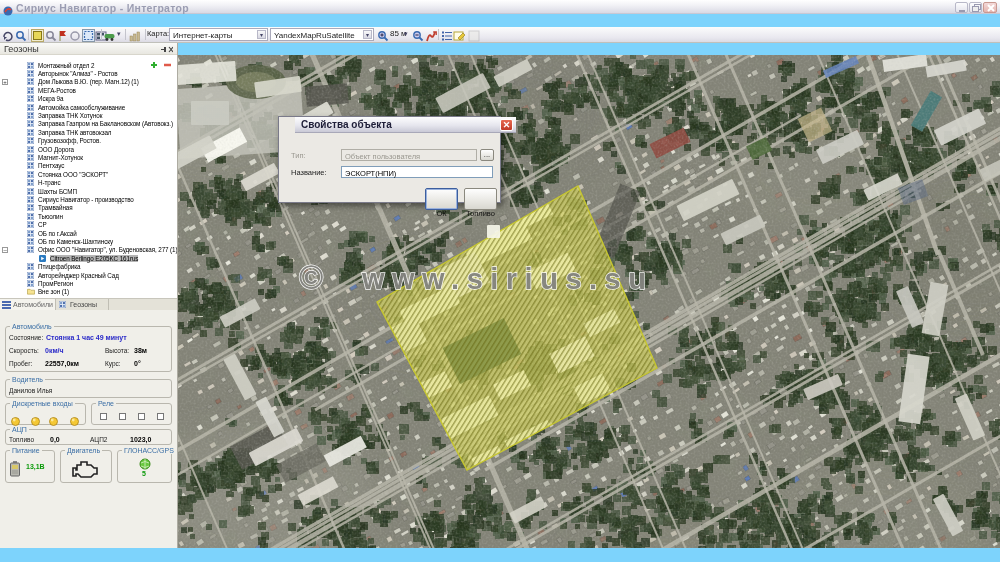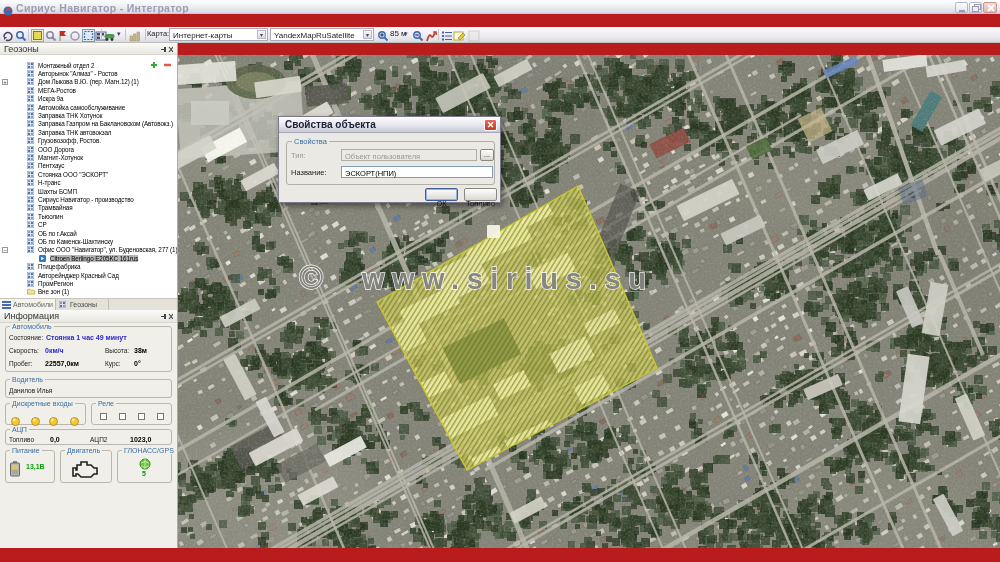--- a/index.html
+++ b/index.html
@@ -1,15 +1,15 @@
 <!DOCTYPE html>
 <html><head><meta charset="utf-8"><style>
 * { margin:0; padding:0; box-sizing:border-box; }
 html,body { width:1000px; height:562px; overflow:hidden; font-family:"Liberation Sans", sans-serif; }
-#app { position:relative; width:1000px; height:562px; background:#b91c1c; }
+#app { position:relative; width:1000px; height:562px; background:#7dd3fc; }
 .abs { position:absolute; }
 
 
 #title { left:0; top:0; width:1000px; height:14px; background:linear-gradient(#ffffff,#f2f2f6 40%,#d9d9e4); border-bottom:1px solid #c8c8d4; }
 #title .txt { position:absolute; left:16px; top:1.5px; font-size:10.5px; font-weight:bold; color:#9b9db2; letter-spacing:0.3px; }
 #title .appicon { position:absolute; left:3px; top:2px; }
 .winbtn { position:absolute; top:2px; width:13px; height:11px; border:1px solid #b8b8c8; border-radius:2px; background:linear-gradient(#fdfdfe,#e3e3ec); }
 #btnmin { left:955px; } #btnmax { left:969px; }
 #btnclose { left:983px; width:14px; background:linear-gradient(#f3d9d9,#e4b4ae); border-color:#c89890; }
 .winbtn svg { position:absolute; left:1px; top:0; }
@@ -57,30 +57,30 @@
 #tabrow .ri { position:absolute; right:14px; top:1px; font-size:8px; color:#333; }
 #map { left:178px; top:55px; width:822px; height:493px; overflow:hidden; }
 
 
 #status { left:0; top:548px; width:1000px; height:14px; background:#eceae3; border-top:1px solid #fff; font-size:8.5px; color:#222; }
 #status .ic { position:absolute; left:7px; top:3px; width:9px; height:8px; }
 #status .t { position:absolute; left:28px; top:2px; }
 
 
 #dlg { left:278px; top:116px; width:223px; height:87px; background:#ebe9e4; border:1px solid #7a7a8a; box-shadow:2px 3px 6px rgba(0,0,0,0.45); }
-#dlg-title { position:absolute; left:0px; top:0px; width:221px; height:16px; background:linear-gradient(#fdfdfe,#e6e6ee 55%,#c9c9d6); border-bottom:1px solid #a8a8b8; }
+#dlg-title { position:absolute; left:16px; top:0px; width:221px; height:16px; background:linear-gradient(#fdfdfe,#e6e6ee 55%,#c9c9d6); border-bottom:1px solid #a8a8b8; }
 #dlg-title .t { position:absolute; left:6px; top:2px; font-size:10px; font-weight:bold; color:#20203a; }
 #dlg-x { position:absolute; right:3px; top:2px; width:13px; height:12px; background:linear-gradient(#e86a52,#c03a28); border:1px solid #fff; border-radius:2px; color:#fff; font-size:9px; font-weight:bold; text-align:center; line-height:11px; }
 #dlg .grp2 { position:absolute; left:7px; top:24px; width:209px; height:44px; border:1px solid #b0aea6; border-radius:3px; }
 #dlg .grp2 .glbl { position:absolute; left:5px; top:-5px; background:#ebe9e4; color:#3a6ea5; font-size:7.5px; padding:0 2px; }
 .dlbl { position:absolute; font-size:7.5px; color:#222; }
 .dlbl.dis { color:#9a9890; }
 .dinput { position:absolute; height:12px; border:1px solid #7f9db9; background:#fff; font-size:7.5px; color:#000; padding:1.5px 0 0 3px; }
 .dinput.dis { background:#ebe9e4; color:#9a9890; border-color:#b0aea6; }
-.dbtn { position:absolute; width:33px; height:13px; background:linear-gradient(#fefefe,#e8e7e2 60%,#d8d7d0); border:1px solid #8a887e; border-radius:2px; font-size:7.5px; color:#111; text-align:center; padding-top:10px; }
+.dbtn { position:absolute; width:33px; height:13px; background:linear-gradient(#fefefe,#e8e7e2 60%,#d8d7d0); border:1px solid #8a887e; border-radius:2px; font-size:7.5px; color:#111; text-align:center; padding-top:20px; }
 .dbtn.focus { border-color:#3c5e9e; box-shadow:inset 0 0 0 1px #9ab2dd; }
 </style></head>
 <body>
 <div id="app">
 
 <div id="title" class="abs">
   <span class="appicon"><svg width="10" height="10" viewBox="0 0 10 10">
           <circle cx="5" cy="5" r="4.5" fill="#3a6ab0"></circle>
           <path d="M2 6 Q5 1 8 4" stroke="#e04030" stroke-width="1.6" fill="none"></path>
         </svg></span>
@@ -544,28 +544,20 @@
             <rect width="9" height="2" y="6" fill="#4a6ab0"></rect>
           </svg>Автомобили</div>
     <div class="ltab" style="left:57px;width:52px"><span style="position:absolute;left:2px;top:1.5px"><svg width="7" height="7" viewBox="0 0 8 8">
               <rect x="0" y="0" width="8" height="8" fill="#e8eef8" stroke="#5a7ab0" stroke-width="0.8"></rect>
               <rect x="1.2" y="1.2" width="2.3" height="2.3" fill="#7a9ac8"></rect>
               <rect x="4.5" y="1.2" width="2.3" height="2.3" fill="#4a6aa8"></rect>
               <rect x="1.2" y="4.5" width="2.3" height="2.3" fill="#4a6aa8"></rect>
               <rect x="4.5" y="4.5" width="2.3" height="2.3" fill="#7a9ac8"></rect>
             </svg></span>Геозоны</div>
   </div>
-  <div id="info-hdr">
-        <span class="t">Информация</span>
-        <span class="hdricons" style="letter-spacing:0"><svg width="14" height="7">
-            <path d="M2 3.5 h3" stroke="#444" stroke-width="1"></path>
-            <rect x="5" y="1" width="2" height="5" fill="#444"></rect>
-            <path d="M10 1 l4 5 M14 1 l-4 5" stroke="#444" stroke-width="1.1"></path>
-          </svg></span>
-      </div>
   <div class="grp" style="left:5px;top:283px;width:167px;height:46px">
         <span class="glbl">Автомобиль</span>
       </div>
 <span class="ilbl" style="left:9px;top:291px">Состояние:</span>
 <span class="ival blue" style="left:46px;top:291px">Стоянка 1 час 49 минут</span>
 <span class="ilbl" style="left:9px;top:304px">Скорость:</span>
 <span class="ival blue" style="left:45px;top:304px">0км/ч</span>
 <span class="ilbl" style="left:105px;top:304px">Высота:</span>
 <span class="ival" style="left:134px;top:304px">38м</span>
 <span class="ilbl" style="left:9px;top:317px">Пробег:</span>
@@ -1492,23 +1484,20 @@
 <text x="121" y="234" font-size="33" fill="#848480" stroke="#ffffff" stroke-width="1.4" paint-order="stroke" opacity="0.95">©</text>
 <text x="184" y="234" font-size="29" letter-spacing="7.5" fill="#848480" stroke="#ffffff" stroke-width="1.4" paint-order="stroke" opacity="0.95">www.sirius.su</text>
 </g>
 </svg></div>
 
 <div id="dlg" class="abs">
   <div id="dlg-title">
         <span class="t">Свойства объекта</span>
         <span id="dlg-x">✕</span>
       </div>
-  <div class="grp2">
-        <span class="glbl">Свойства</span>
-      </div>
   <span class="dlbl dis" style="left:12px;top:34px">Тип:</span>
   <div class="dinput dis" style="left:62px;top:32px;width:136px">Объект пользователя</div>
   <div class="dbtn" style="left:201px;top:32px;width:14px;height:12px;padding-top:0">...</div>
   <span class="dlbl" style="left:12px;top:51px">Название:</span>
   <div class="dinput" style="left:62px;top:49px;width:152px">ЭСКОРТ(НПИ)</div>
   <div class="dbtn focus" style="left:146px;top:71px">ОК</div>
   <div class="dbtn" style="left:185px;top:71px">Топливо</div>
 </div>
 
 

